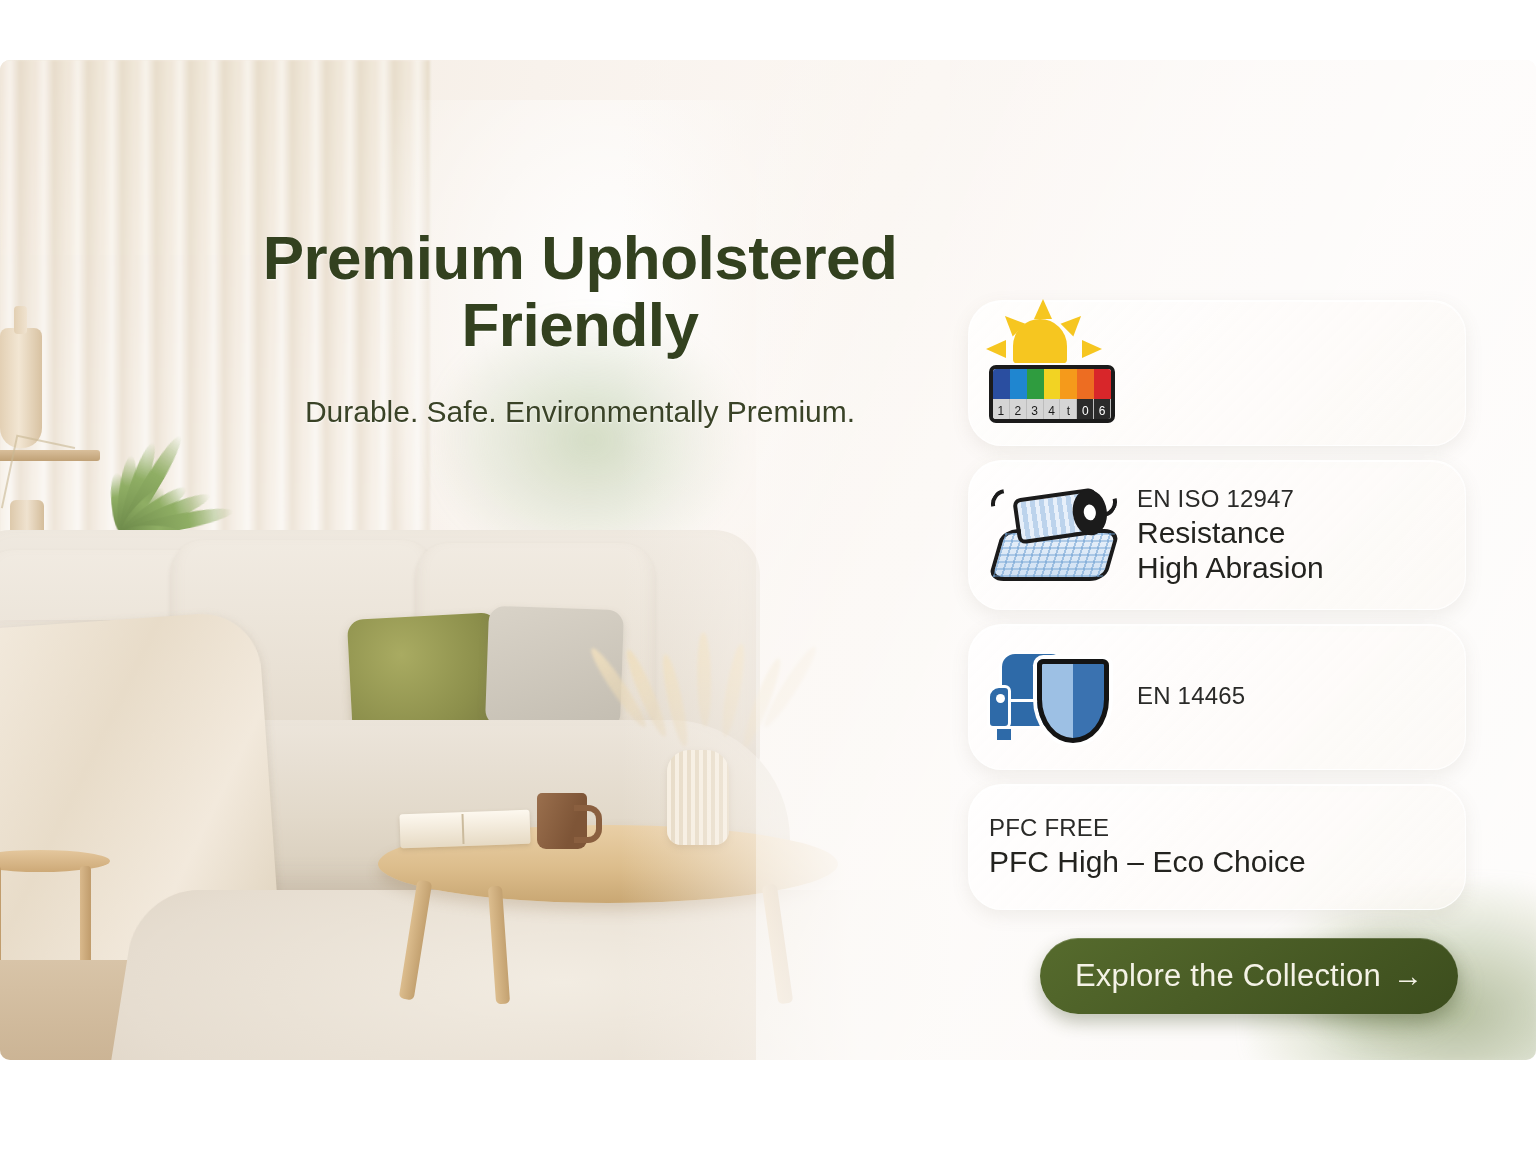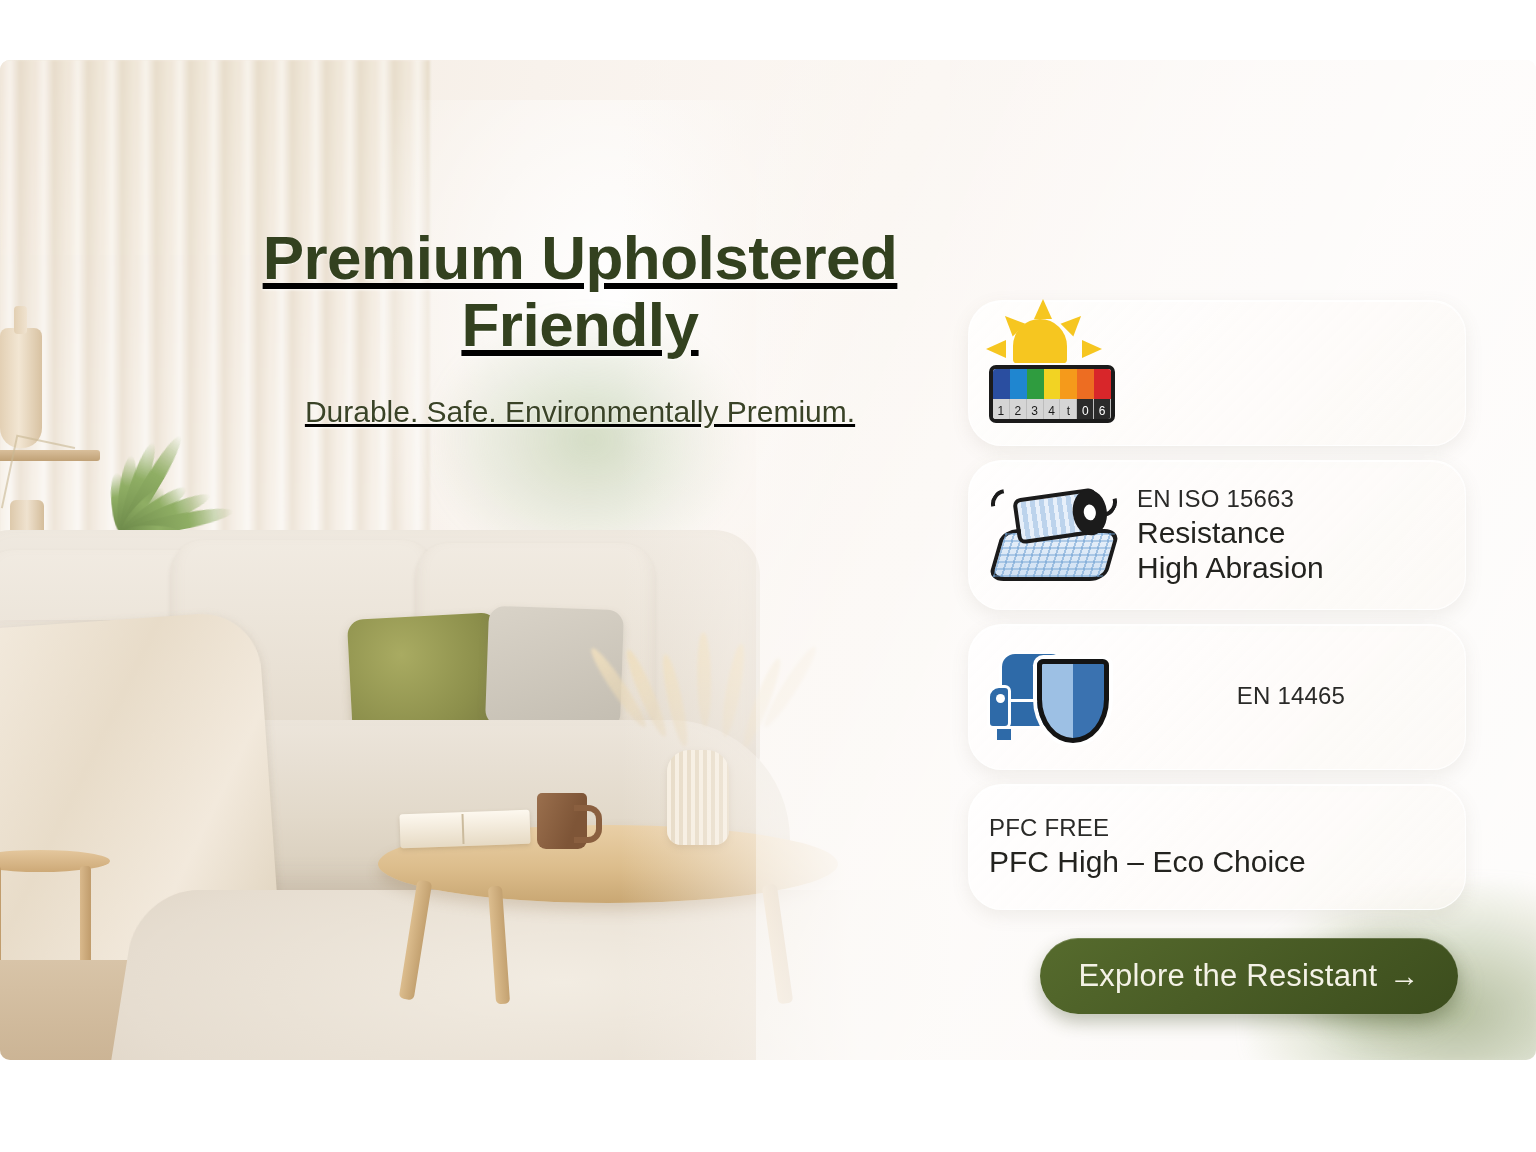--- a/index.html
+++ b/index.html
@@ -142,21 +142,21 @@
     filter:blur(7px); }
   .foliage2 { position:absolute; right:60px; bottom:10px; width:190px; height:130px;
     background:radial-gradient(ellipse at 50% 50%,rgba(105,128,70,.45),rgba(255,255,255,0) 70%);
     filter:blur(9px); }
   .light-sweep { position:absolute; right:0; top:0; width:780px; height:1000px;
     background:linear-gradient(115deg,rgba(255,255,255,0) 0%,rgba(255,255,255,.55) 40%,rgba(255,255,255,.85) 100%); }
   .fade-right { position:absolute; left:620px; top:0; width:340px; height:1000px;
     background:linear-gradient(90deg,rgba(250,245,240,0),rgba(250,245,240,.92) 70%,rgba(250,245,240,1)); }
 
   
-  .headline-wrap { position:absolute; left:200px; top:165px; width:760px; text-align:center;text-decoration:underline; }
+  .headline-wrap { position:absolute; left:200px; top:165px; width:760px; text-align:center; }
   .headline { font-size:62px; line-height:1.08; font-weight:700; color:#33411f;
     letter-spacing:-.5px; text-shadow:0 1px 2px rgba(255,255,255,.85); }
   .subline { margin-top:36px; font-size:30px; color:#3a4327; font-weight:400;
     text-shadow:0 1px 2px rgba(255,255,255,.8); }
 
   
   .cards { position:absolute; left:968px; top:240px; width:498px; }
   .card {
     position:relative; display:flex; align-items:center; gap:18px;
     background:linear-gradient(135deg,rgba(255,255,255,.78),rgba(252,248,244,.62));
@@ -164,21 +164,21 @@
     border-radius:34px; padding:16px 20px; margin-bottom:14px;
     box-shadow:0 6px 18px rgba(120,105,88,.10), inset 0 1px 0 rgba(255,255,255,.9);
   }
   .card-icon { flex:0 0 130px; height:112px; position:relative; }
   .card-txt { flex:1 1 auto; min-width:0; }
   .card-std { font-size:24px; color:#2a2a28; letter-spacing:.2px; margin-bottom:2px; }
   .card-title { font-size:30px; line-height:1.18; color:#23231f; font-weight:400; }
 
   .h-c1 { min-height:146px; }
   .h-c2 { min-height:150px; }
-  .h-c3 { min-height:124px;text-align:center; }
+  .h-c3 { min-height:124px; }
   .h-c4 { min-height:126px; }
 
   
   .sun { position:absolute; left:24px; top:2px; width:54px; height:44px;
          background:#f6c620; border-radius:30px 30px 4px 4px; }
   .ray { position:absolute; width:0; height:0; border-left:9px solid transparent;
          border-right:9px solid transparent; border-bottom:20px solid #f6c620; }
   .scale { position:absolute; left:0; top:48px; width:126px; height:58px;
            background:#fff; border:4px solid #1b1b1b; border-radius:7px; overflow:hidden; }
   .scale-bars { display:flex; height:30px; }
@@ -399,21 +399,21 @@
           <div class="pad">
               <div class="pad-grid"></div>
             </div>
           <div class="roller">
             <div class="roller-cap"></div>
           </div>
           <div class="arrow-c ac-l"></div>
           <div class="arrow-c ac-r"></div>
         </div>
         <div class="card-txt">
-          <div class="card-std">EN ISO 15663</div>
+          <div class="card-std">EN ISO 12947</div>
           <div class="card-title">
             <div>Resistance</div>
             <div>High Abrasion</div>
           </div>
         </div>
       </div>
 
       <div class="card h-c3">
         <div class="card-icon">
           <div class="chair-back"></div>
@@ -429,18 +429,18 @@
 
       <div class="card h-c4">
         <div class="card-txt">
           <div class="card-std">PFC FREE</div>
           <div class="card-title">PFC High – Eco Choice</div>
         </div>
       </div>
     </div>
 
     <button class="cta">
-      <span>Explore the Resistant</span>
+      <span>Explore the Collection</span>
       <span class="cta-arrow">→</span>
     </button>
 
   </div>
 </div>
 
 </body></html>

